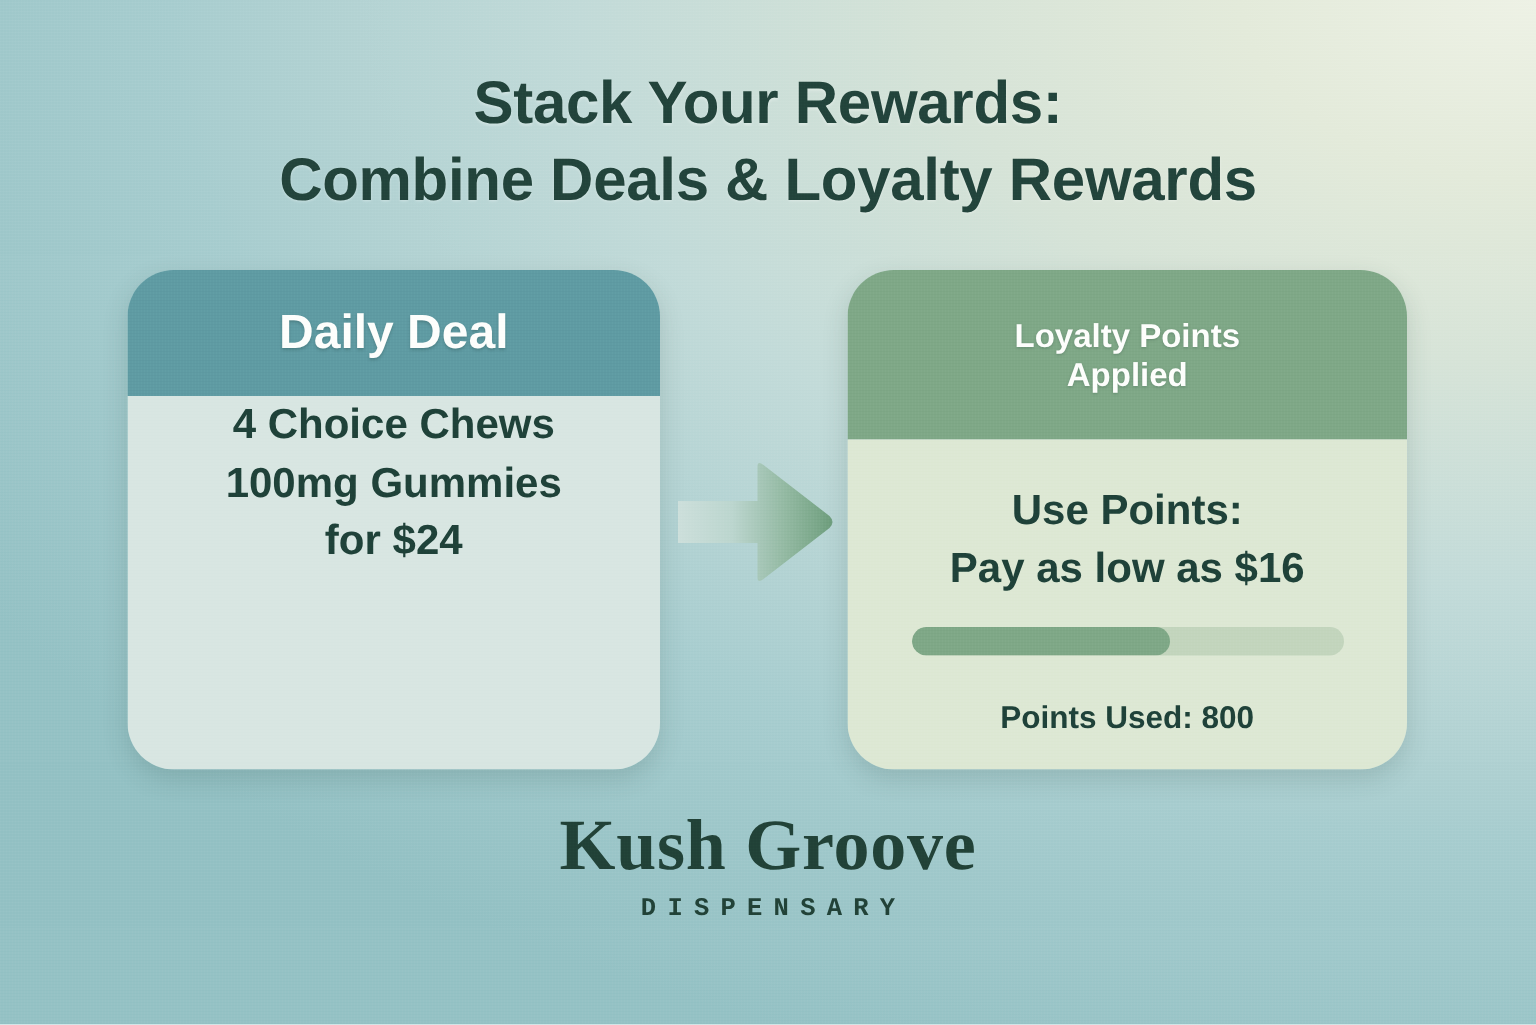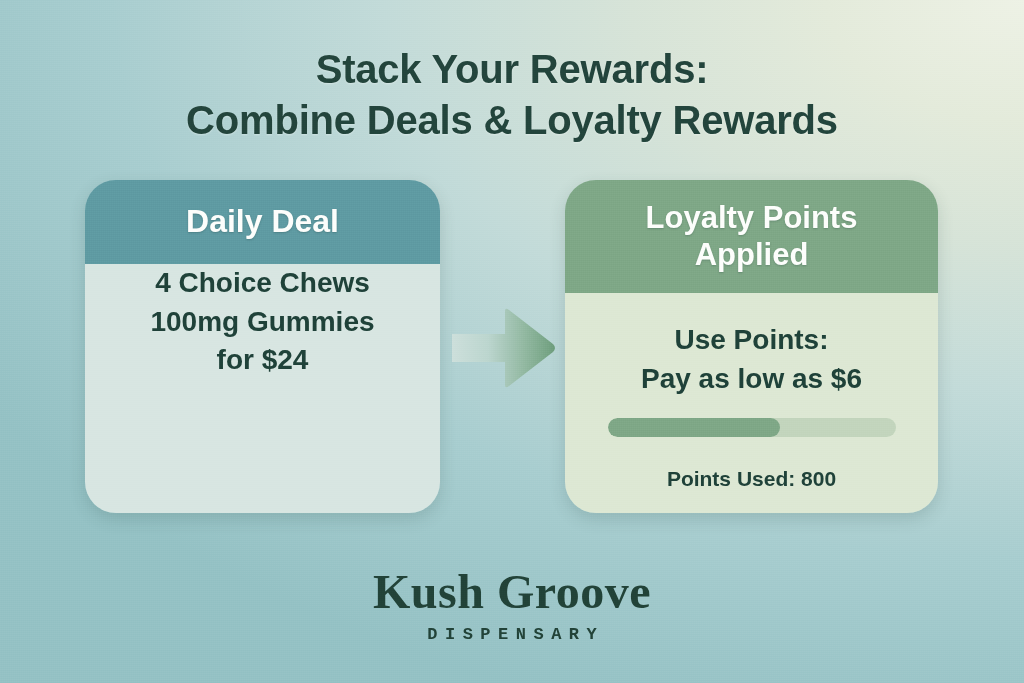--- a/index.html
+++ b/index.html
@@ -113,21 +113,21 @@
   
   #card-loyalty {
     left: 565px;
     top: 180px;
     width: 373px;
     height: 333px;
   }
   #card-loyalty .card-header {
     height: 113px;
     background: #7fa887;
-    font-size: 31px;
+    font-size: 22px;
     white-space: pre-line;
   }
   #card-loyalty .card-body {
     background: #dde8d4;
     justify-content: flex-start;
     padding-top: 28px;
   }
   #loyalty-text {
     font-size: 28px;
     font-weight: 700;
@@ -167,21 +167,20 @@
   }
 
   
   #logo {
     position: absolute;
     left: 0;
     right: 0;
     top: 540px;
     text-align: center;
     color: #224338;
-    margin-top: 28px;
   }
   #logo-name {
     display: block;
     font-family: "Liberation Serif", serif;
     font-size: 48px;
     font-weight: 700;
     line-height: 1.02;
     letter-spacing: .5px;
   }
   #logo-sub {
@@ -229,21 +228,21 @@
     </svg>
   </div>
 
   <div class="card" id="card-loyalty">
     <div class="card-header">
       <span>Loyalty Points
 Applied</span>
     </div>
     <div class="card-body">
       <div id="loyalty-text">Use Points:
-Pay as low as $6</div>
+Pay as low as $16</div>
       <div id="points-progress">
         <div id="points-progress-fill" style="width: 60%;"></div>
       </div>
       <div id="points-used">Points Used: 800</div>
     </div>
   </div>
 
   <div id="logo">
     <span id="logo-name">Kush Groove</span>
     <span id="logo-sub">DISPENSARY</span>

